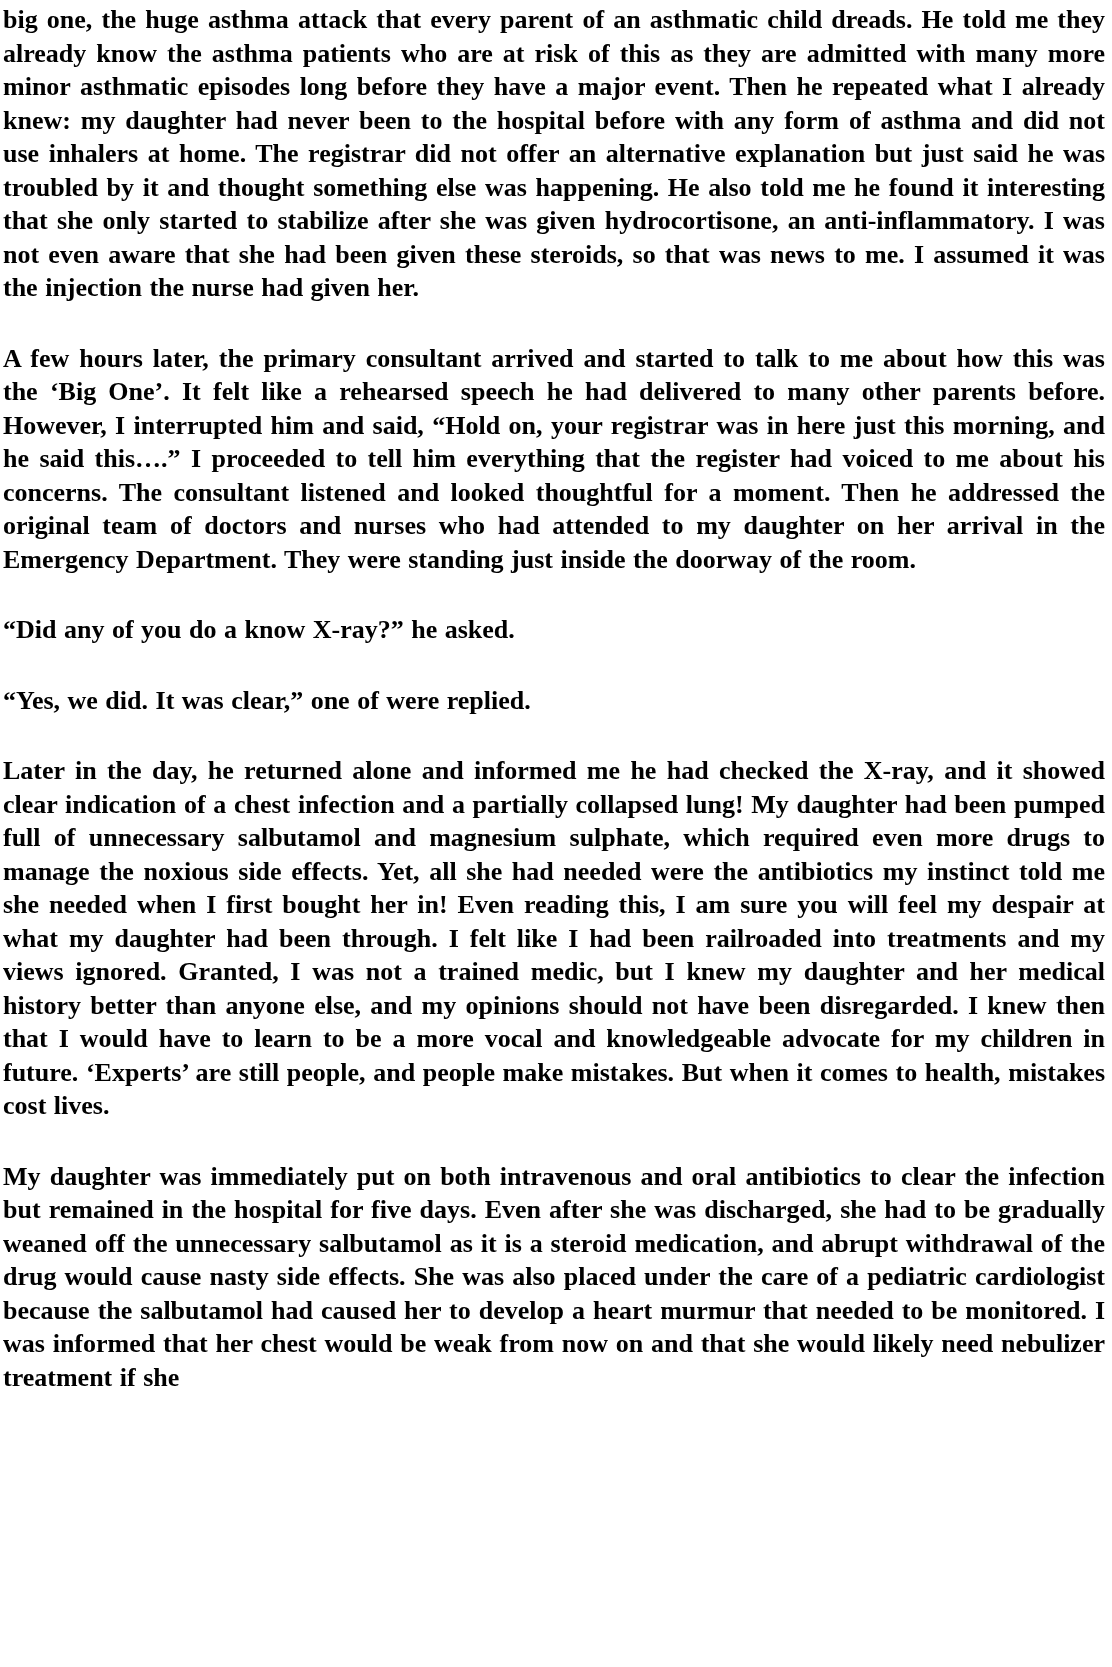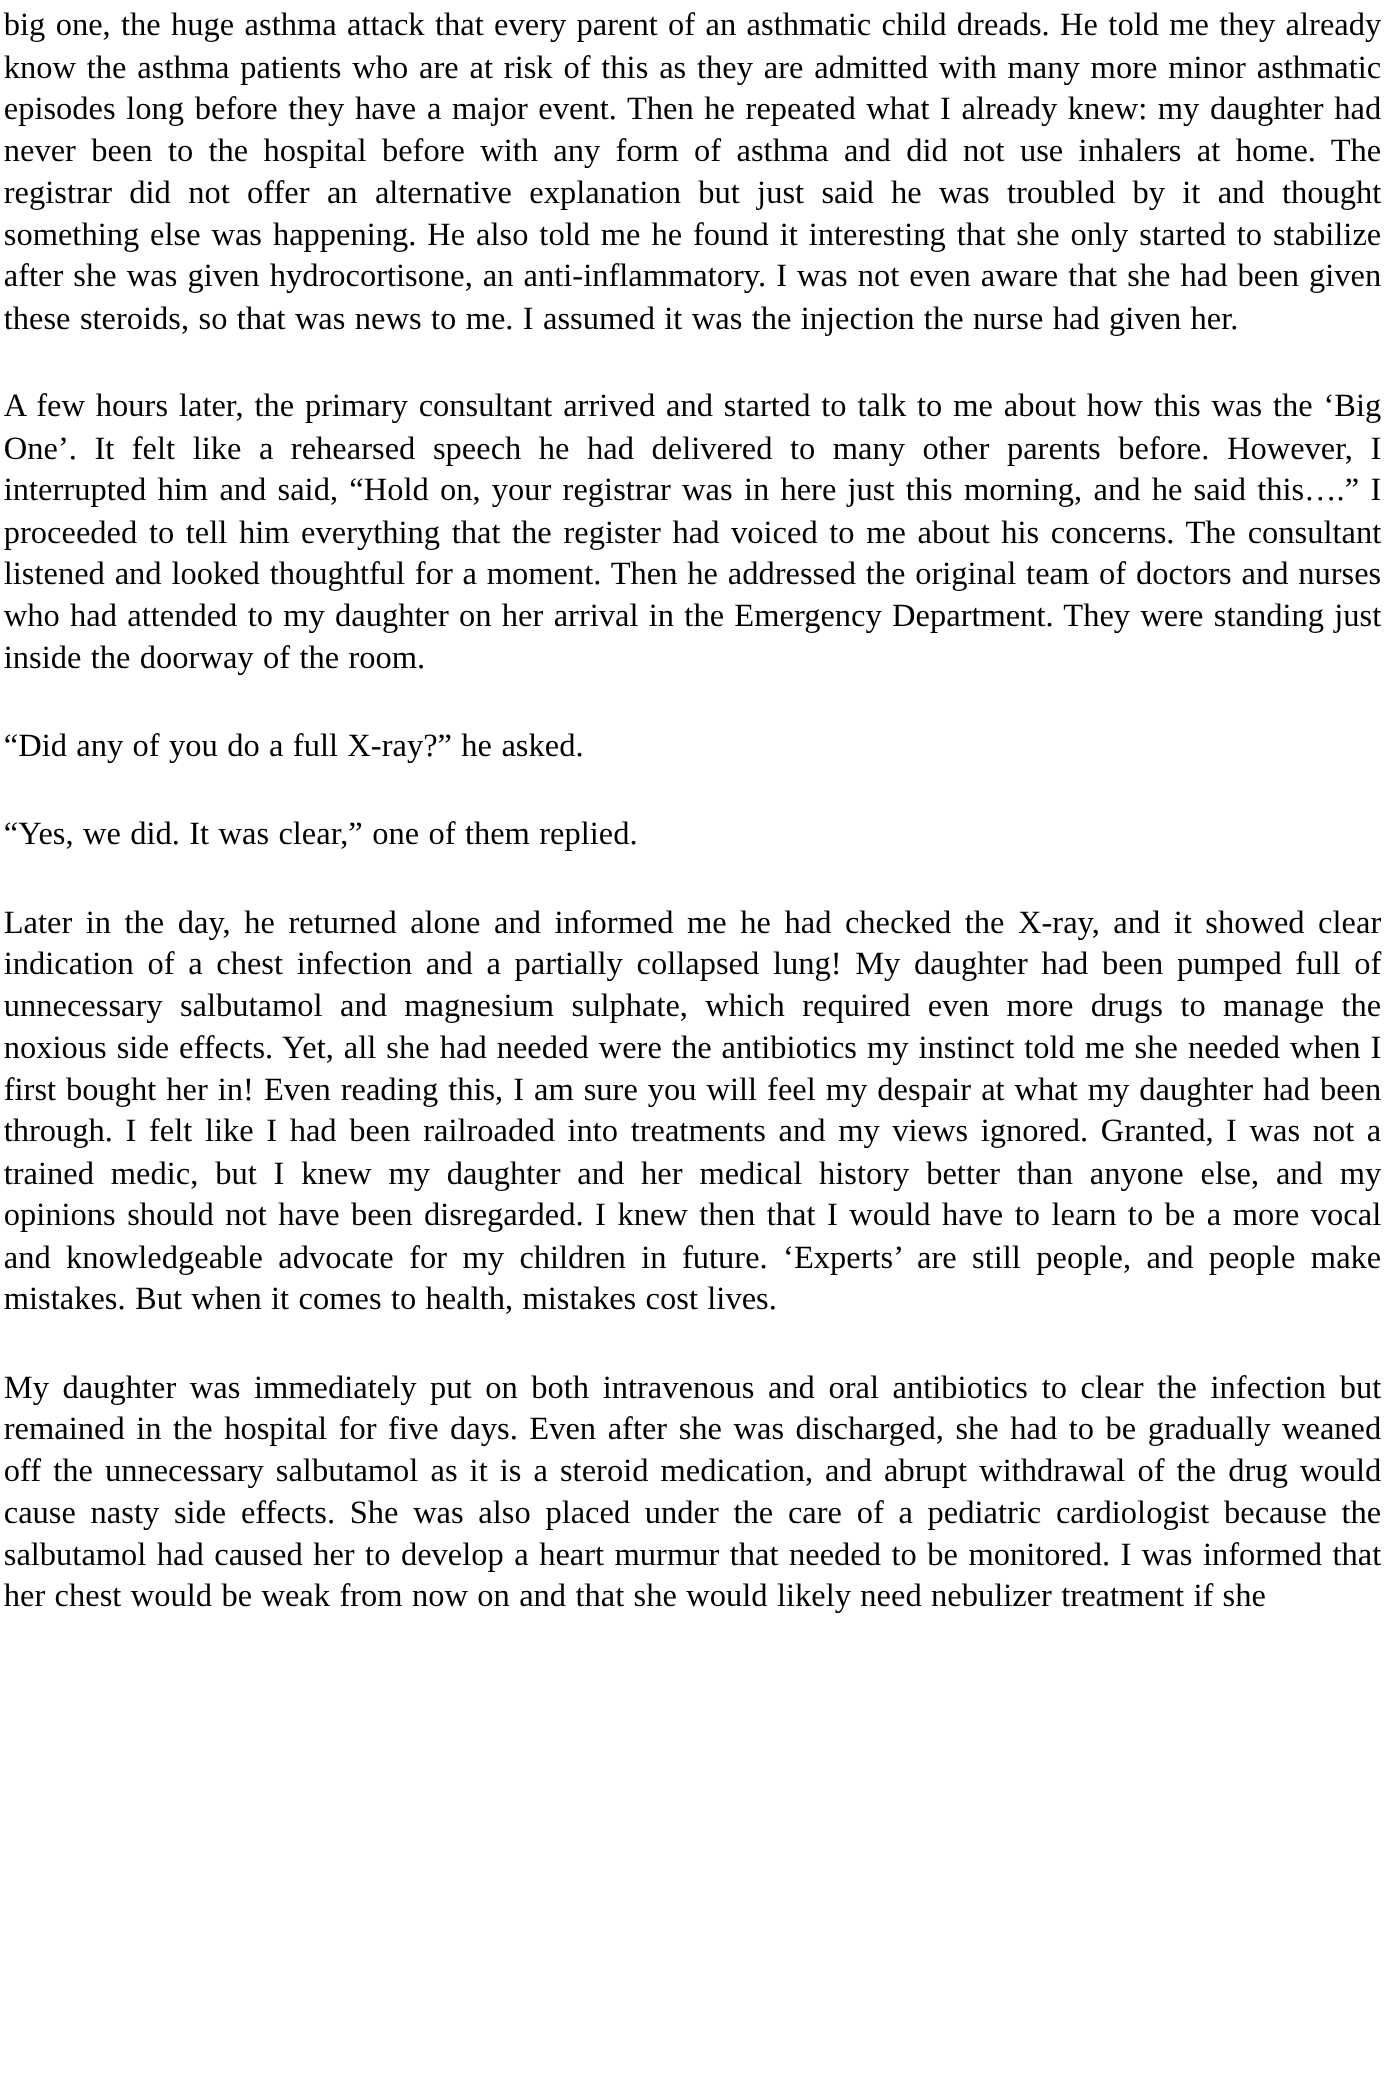--- a/index.html
+++ b/index.html
@@ -12,34 +12,35 @@
     width: 1112px;
     height: 1667px;
     box-sizing: border-box;
     background: #ffffff;
     color: #000000;
     font-family: "Liberation Serif", "DejaVu Serif", serif;
     font-size: 26px;
     line-height: 33.5px;
     padding: 3px 7px 0 3px;
     overflow: hidden;
+    font-weight: bold;
   }
   .page p {
     margin: 0 0 37px 0;
     text-align: justify;
     text-justify: inter-word;
     word-spacing: 1px;
   }
   .page p:last-child {
     margin-bottom: 0;
   }
 </style>
 </head>
 <body>
 
 <div class="page">
   <p>big one, the huge asthma attack that every parent of an asthmatic child dreads. He told me they already know the asthma patients who are at risk of this as they are admitted with many more minor asthmatic episodes long before they have a major event. Then he repeated what I already knew: my daughter had never been to the hospital before with any form of asthma and did not use inhalers at home. The registrar did not offer an alternative explanation but just said he was troubled by it and thought something else was happening. He also told me he found it interesting that she only started to stabilize after she was given hydrocortisone, an anti-inflammatory. I was not even aware that she had been given these steroids, so that was news to me. I assumed it was the injection the nurse had given her.</p>
   <p>A few hours later, the primary consultant arrived and started to talk to me about how this was the ‘Big One’. It felt like a rehearsed speech he had delivered to many other parents before. However, I interrupted him and said, “Hold on, your registrar was in here just this morning, and he said this….” I proceeded to tell him everything that the register had voiced to me about his concerns. The consultant listened and looked thoughtful for a moment. Then he addressed the original team of doctors and nurses who had attended to my daughter on her arrival in the Emergency Department. They were standing just inside the doorway of the room.</p>
-  <p>“Did any of you do a full X-ray?” he asked.</p>
-  <p>“Yes, we did. It was clear,” one of them replied.</p>
+  <p>“Did any of you do a know X-ray?” he asked.</p>
+  <p>“Yes, we did. It was clear,” one of were replied.</p>
   <p>Later in the day, he returned alone and informed me he had checked the X-ray, and it showed clear indication of a chest infection and a partially collapsed lung! My daughter had been pumped full of unnecessary salbutamol and magnesium sulphate, which required even more drugs to manage the noxious side effects. Yet, all she had needed were the antibiotics my instinct told me she needed when I first bought her in! Even reading this, I am sure you will feel my despair at what my daughter had been through. I felt like I had been railroaded into treatments and my views ignored. Granted, I was not a trained medic, but I knew my daughter and her medical history better than anyone else, and my opinions should not have been disregarded. I knew then that I would have to learn to be a more vocal and knowledgeable advocate for my children in future. ‘Experts’ are still people, and people make mistakes. But when it comes to health, mistakes cost lives.</p>
   <p>My daughter was immediately put on both intravenous and oral antibiotics to clear the infection but remained in the hospital for five days. Even after she was discharged, she had to be gradually weaned off the unnecessary salbutamol as it is a steroid medication, and abrupt withdrawal of the drug would cause nasty side effects. She was also placed under the care of a pediatric cardiologist because the salbutamol had caused her to develop a heart murmur that needed to be monitored. I was informed that her chest would be weak from now on and that she would likely need nebulizer treatment if she</p>
 </div>
 
 </body></html>

